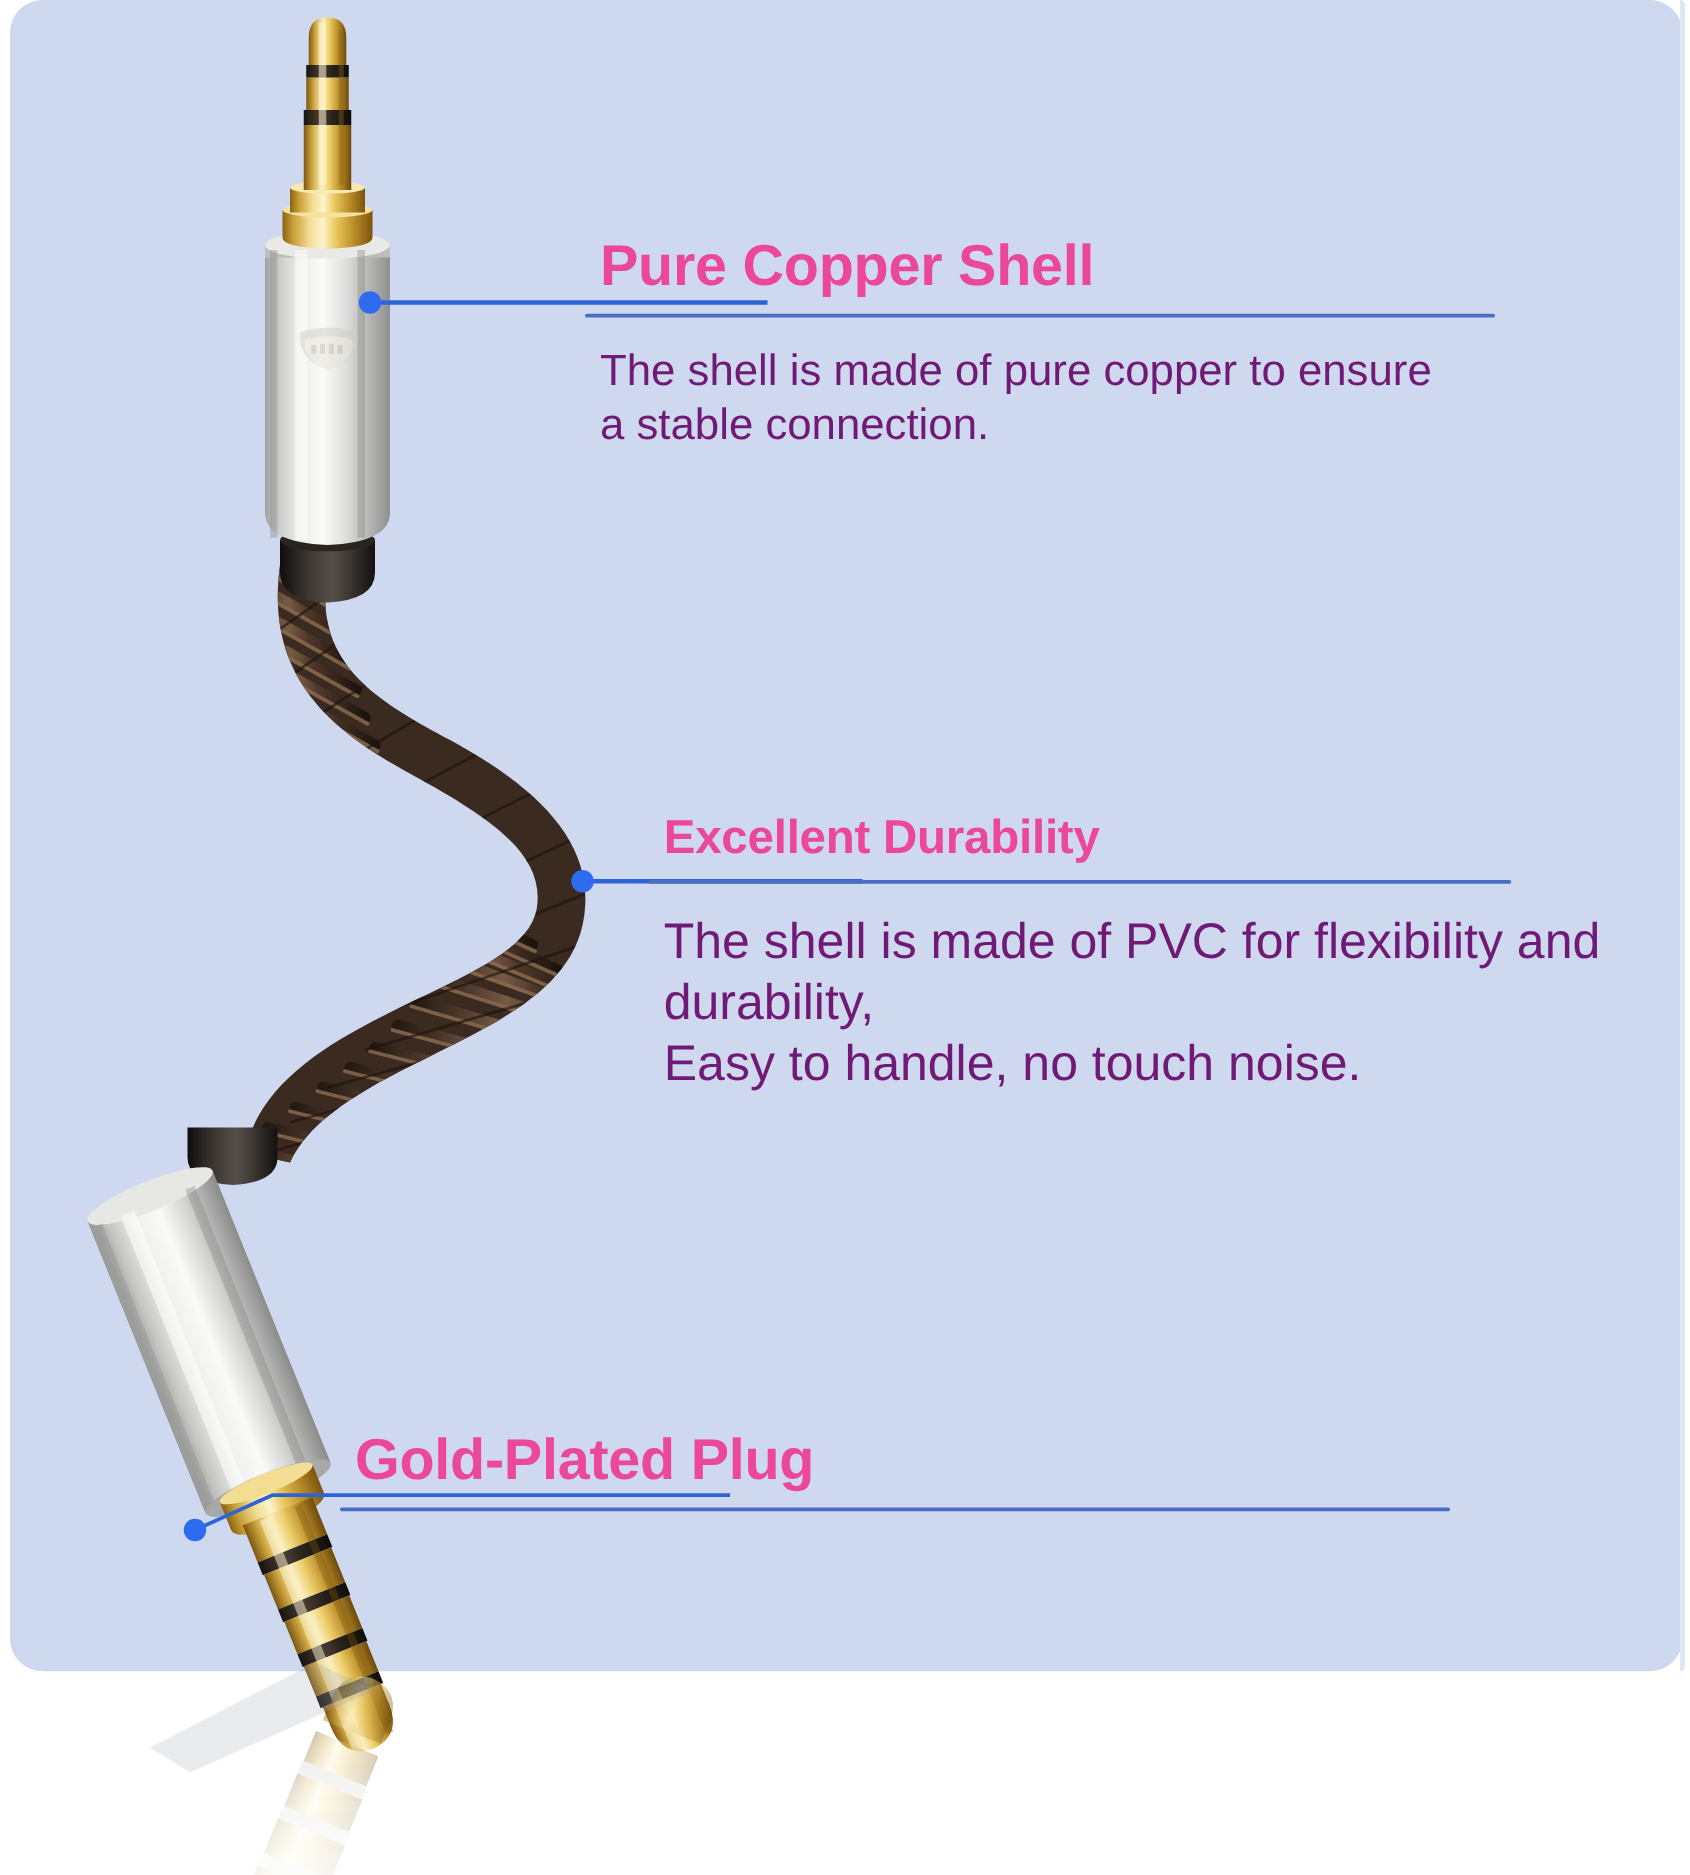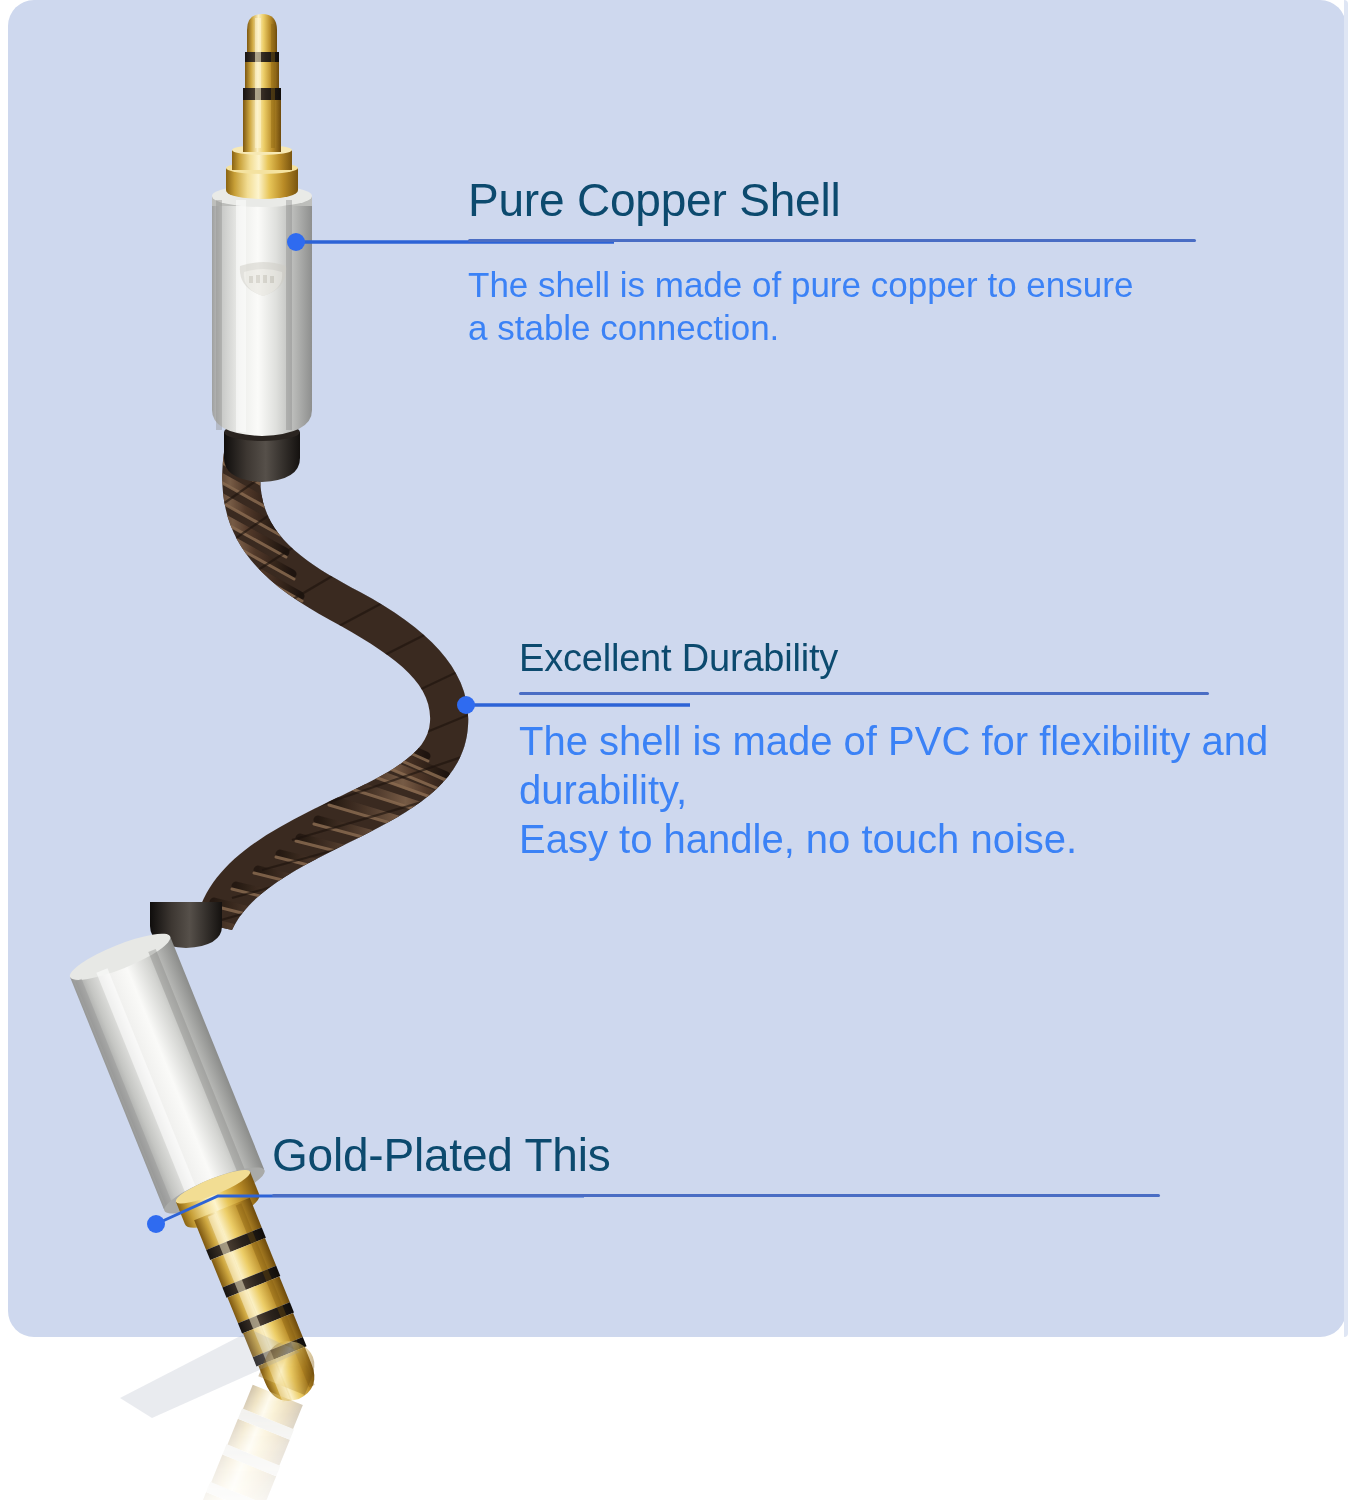--- a/index.html
+++ b/index.html
@@ -34,36 +34,36 @@
     top: 0;
     width: 4px;
     height: 1337px;
     background: #dfe6f4;
     border-radius: 0 4px 4px 0;
   }
 
   
   .callout { position: absolute; }
   .callout h2 {
-    margin: 0;
-    font-weight: normal;
-    color: #0c4a6e;
+    margin: 12px;
+    font-weight: bold;
+    color: #ec4899;
     letter-spacing: -0.2px;
     white-space: nowrap;
     font-stretch: condensed;
   }
   .callout .rule {
     height: 3px;
     background: #4a6dc4;
     border-radius: 2px;
     margin-top: 6px;
   }
   .callout p {
-    margin: 0;
-    color: #3b82f6;
+    margin: 12px;
+    color: #701a75;
     white-space: pre-line;
     font-stretch: condensed;
   }
 
   #callout-1 { left: 468px; top: 173px; }
   #callout-1 h2 { font-size: 46px; }
   #callout-1 .rule { width: 728px; margin-top: 12px; }
   #callout-1 p { font-size: 35px; line-height: 1.22; margin-top: 22px; }
 
   #callout-2 { left: 519px; top: 637px; }
@@ -398,17 +398,17 @@
   </div>
 
   <div class="callout" id="callout-2">
     <h2>Excellent Durability</h2>
     <div class="rule"></div>
     <p>The shell is made of PVC for flexibility and durability,
 Easy to handle, no touch noise.</p>
   </div>
 
   <div class="callout" id="callout-3">
-    <h2>Gold-Plated This</h2>
+    <h2>Gold-Plated Plug</h2>
     <div class="rule"></div>
   </div>
 
 </div>
 
 </body></html>

